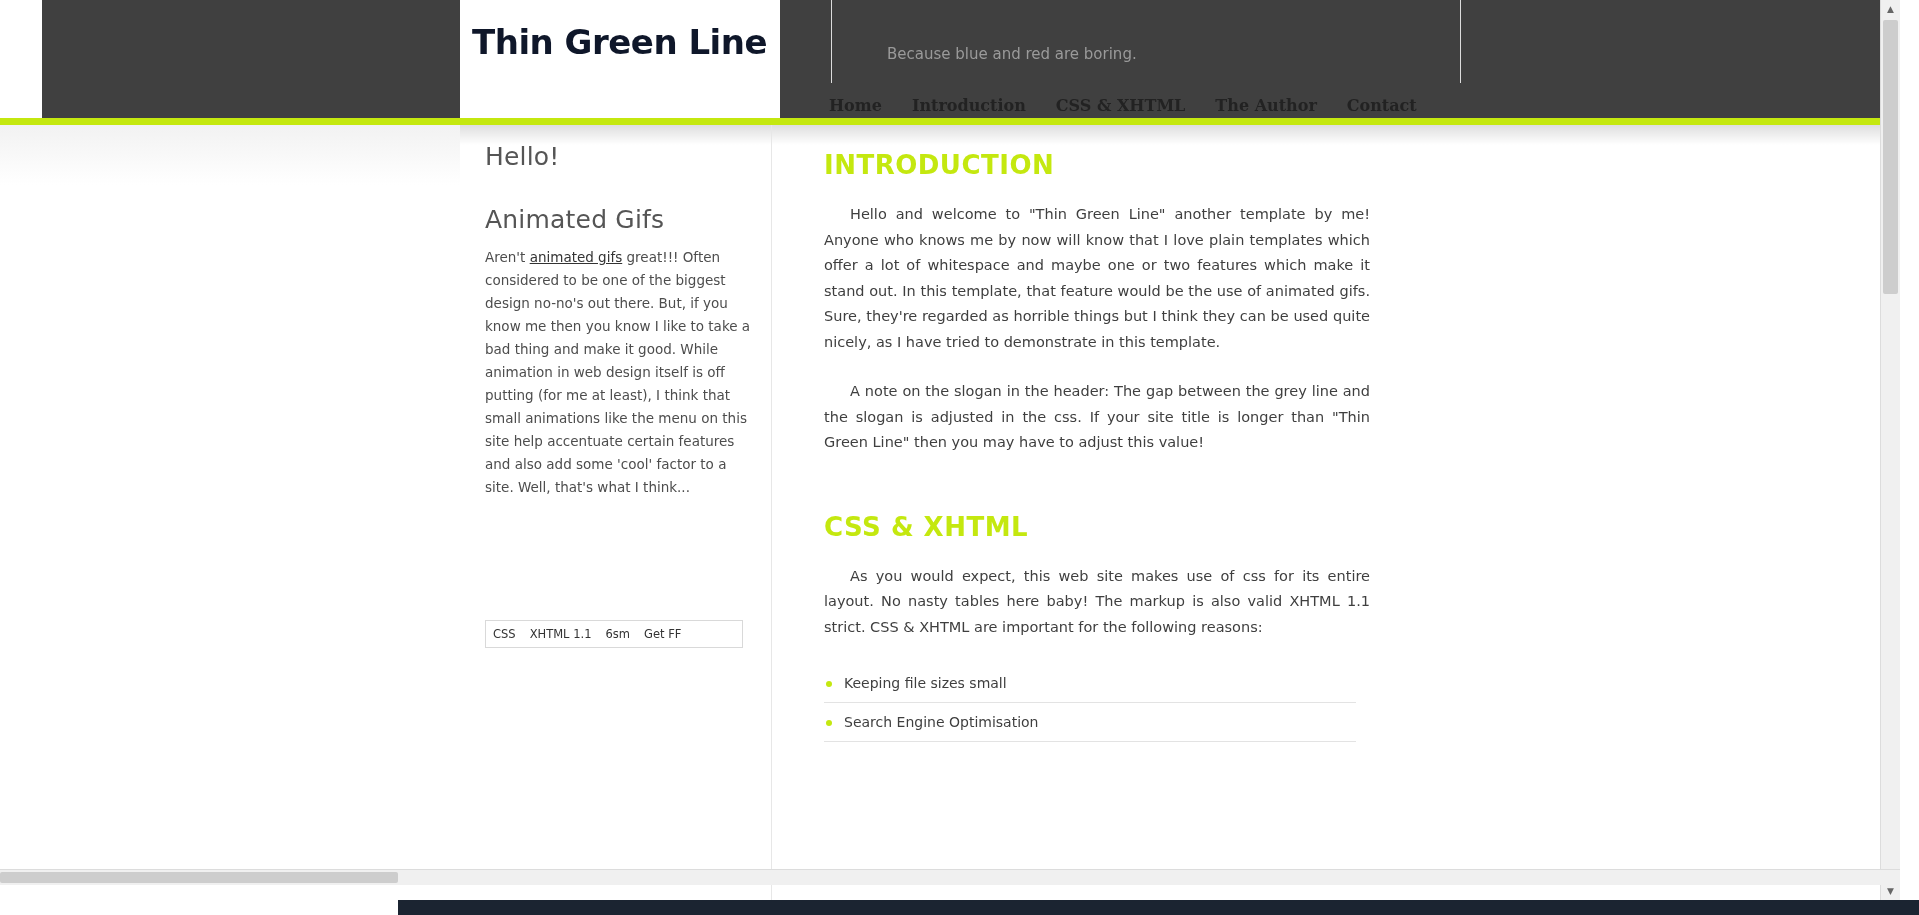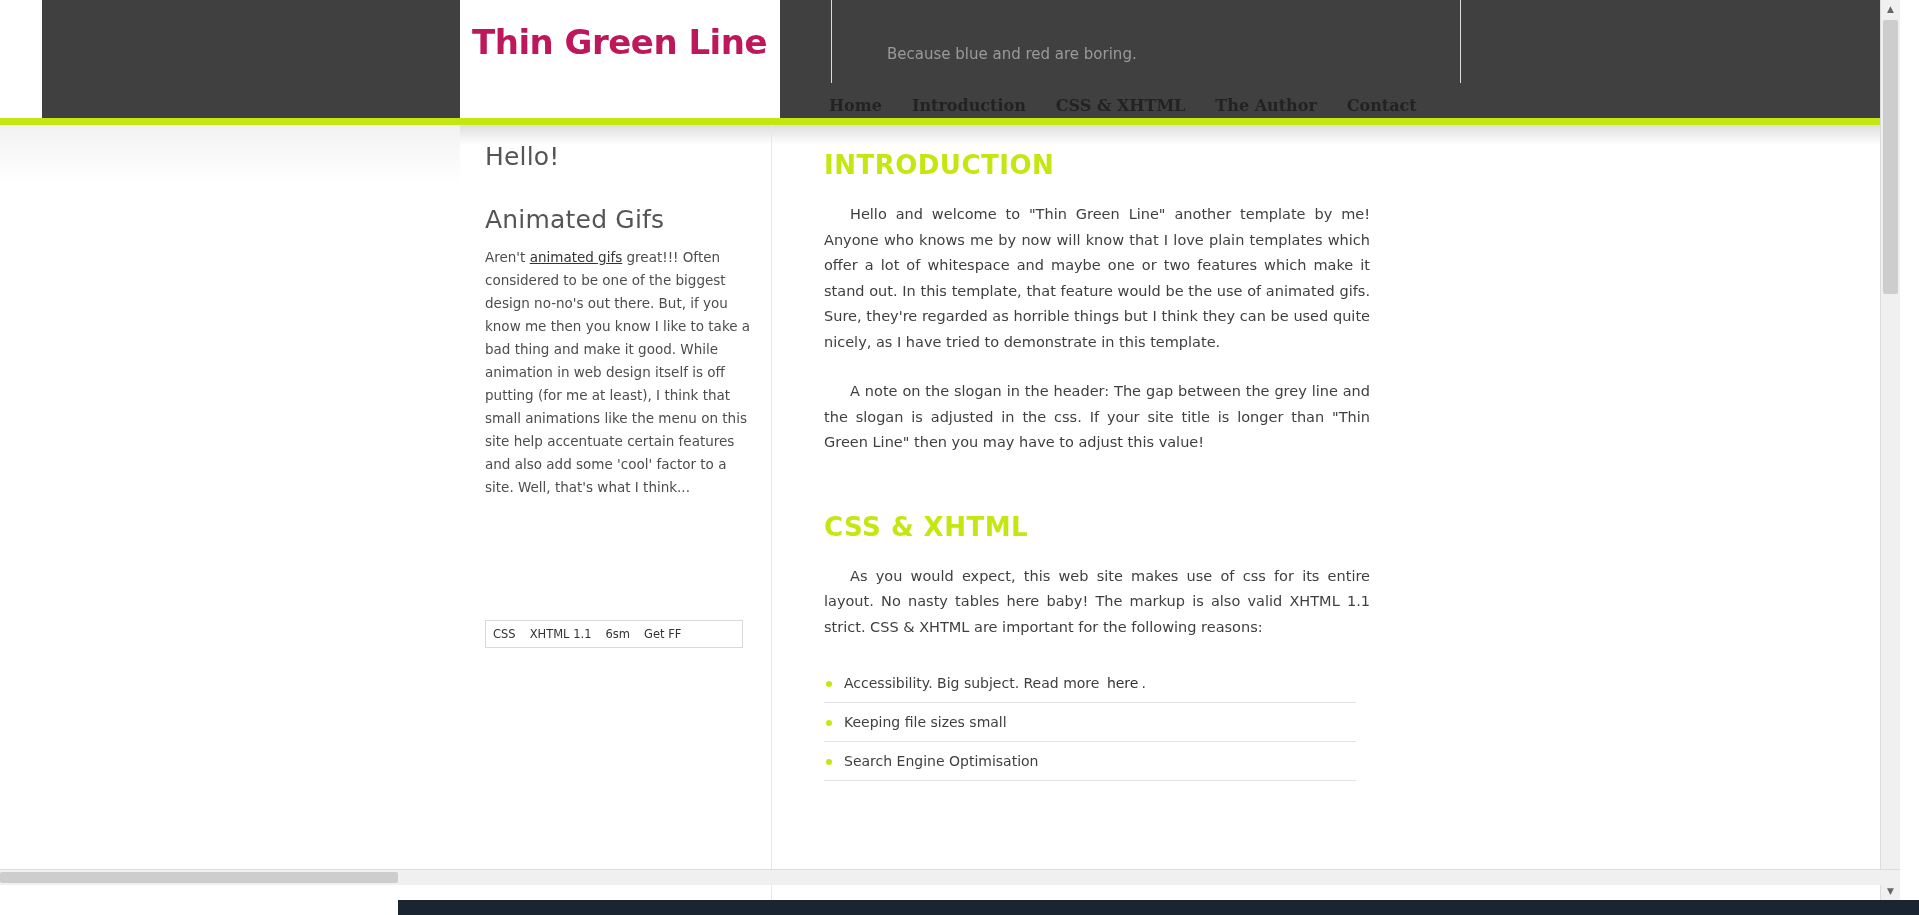--- a/index.html
+++ b/index.html
@@ -35,21 +35,21 @@
     margin-left: 42px;
   }
   #site-title {
     position: absolute;
     left: 472px;
     top: 22px;
     font-family: "DejaVu Sans", sans-serif;
     font-weight: bold;
     font-size: 34px;
     letter-spacing: -0.5px;
-    color: #be185d;
+    color: #0f172a;
     white-space: nowrap;
   }
   #header-divider {
     position: absolute;
     left: 789px;
     top: 0px;
     width: 1px;
     height: 83px;
     background: #dddddd;
   }
@@ -365,24 +365,20 @@
     <h1 class="sec-h">INTRODUCTION</h1>
     <p class="body-p">Hello and welcome to "Thin Green Line" another template by me! Anyone who knows me by now will know that I love plain templates which offer a lot of whitespace and maybe one or two features which make it stand out. In this template, that feature would be the use of animated gifs. Sure, they're regarded as horrible things but I think they can be used quite nicely, as I have tried to demonstrate in this template.</p>
     <p class="body-p">A note on the slogan in the header: The gap between the grey line and the slogan is adjusted in the css. If your site title is longer than "Thin Green Line" then you may have to adjust this value!</p>
 
     <h1 class="sec-h second">CSS &amp; XHTML</h1>
     <p class="body-p">As you would expect, this web site makes use of css for its entire layout. No nasty tables here baby! The markup is also valid XHTML 1.1 strict. CSS &amp; XHTML are important for the following reasons:</p>
 
     <ul class="list">
       <li>
         <span class="bullet"></span>
-        <span>Accessibility. Big subject. Read more </span><a href="#">here</a><span>.</span>
-      </li>
-      <li>
-        <span class="bullet"></span>
         <span>Keeping file sizes small</span>
       </li>
       <li>
         <span class="bullet"></span>
         <span>Search Engine Optimisation</span>
       </li>
     </ul>
   </div>
 
   <div id="vscroll">

